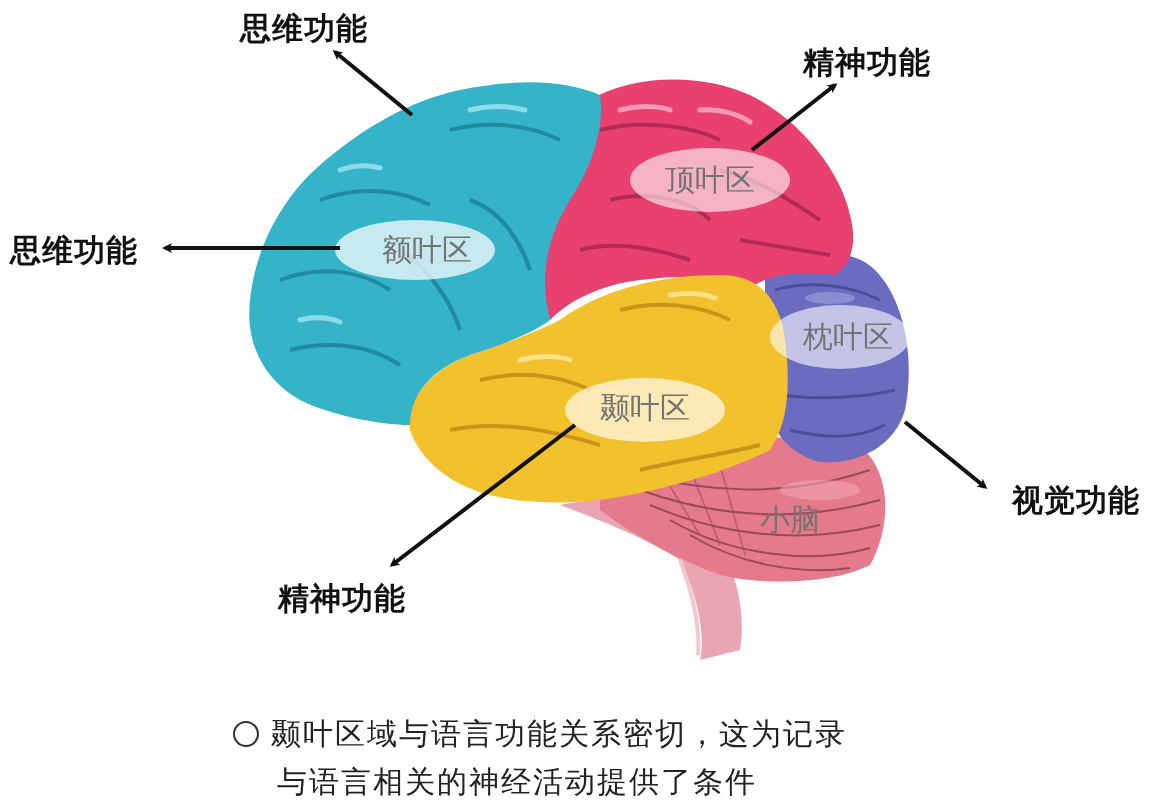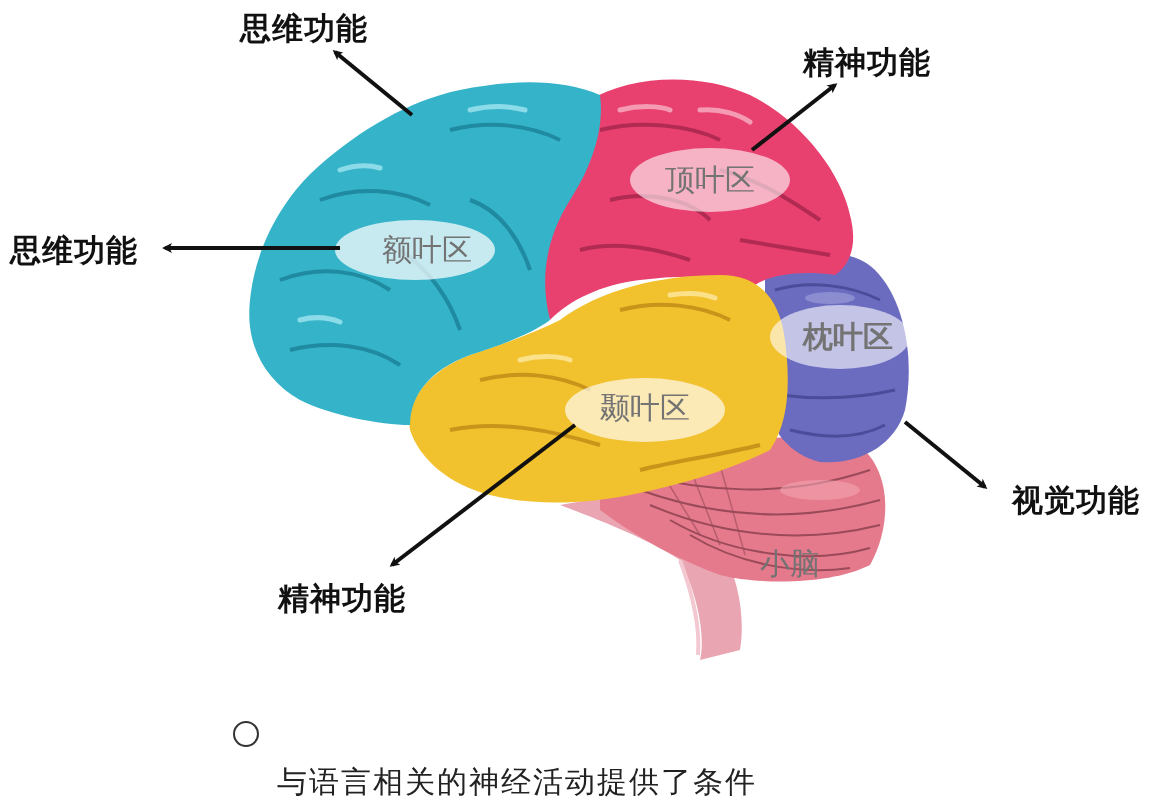--- a/index.html
+++ b/index.html
@@ -82,24 +82,24 @@
   
   <div class="func-label" style="left:240px; top:8px;">思维功能</div>
   <div class="func-label" style="left:10px; top:230px;">思维功能</div>
   <div class="func-label" style="left:803px; top:42px;">精神功能</div>
   <div class="func-label" style="left:1012px; top:480px;">视觉功能</div>
   <div class="func-label" style="left:278px; top:578px;">精神功能</div>
 
   
   <div class="lobe-label" style="left:415px; top:250px;margin-left:12px;">额叶区</div>
   <div class="lobe-label" style="left:710px; top:180px;">顶叶区</div>
-  <div class="lobe-label" style="left:848px; top:337px;font-weight:bold;">枕叶区</div>
+  <div class="lobe-label" style="left:848px; top:337px;">枕叶区</div>
   <div class="lobe-label" style="left:645px; top:408px;">颞叶区</div>
-  <div class="lobe-label" style="left:790px; top:520px;margin-top:44px;">小脑</div>
+  <div class="lobe-label" style="left:790px; top:520px;">小脑</div>
 
   
   <div class="caption">
     <div>
-      <span class="bullet"></span>
+      <span class="bullet"></span><span>颞叶区域与语言功能关系密切，这为记录</span>
     </div>
     <div class="line2">与语言相关的神经活动提供了条件</div>
   </div>
 </div>
 
 </body></html>

